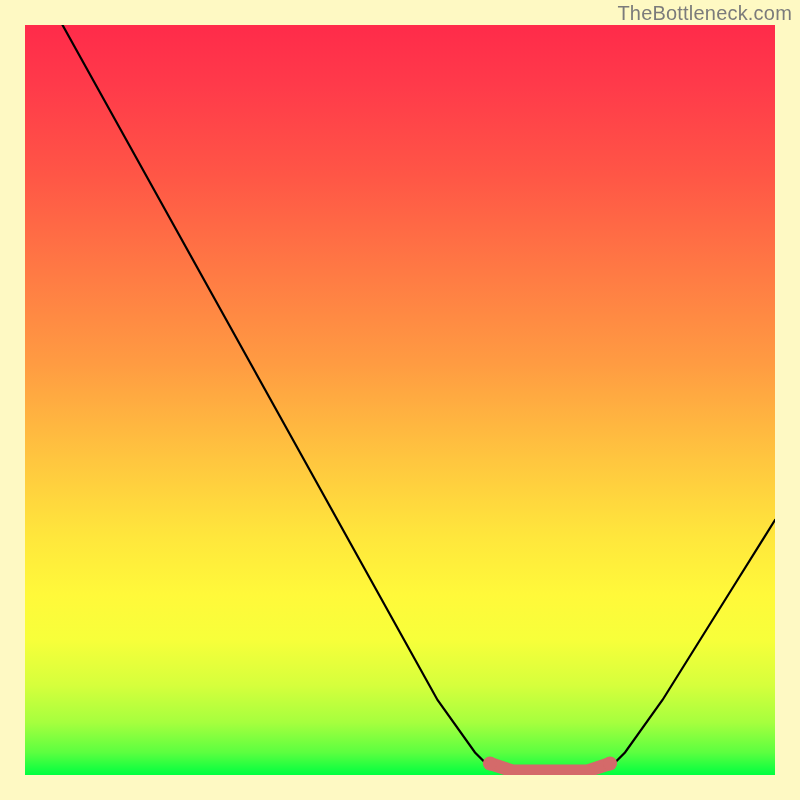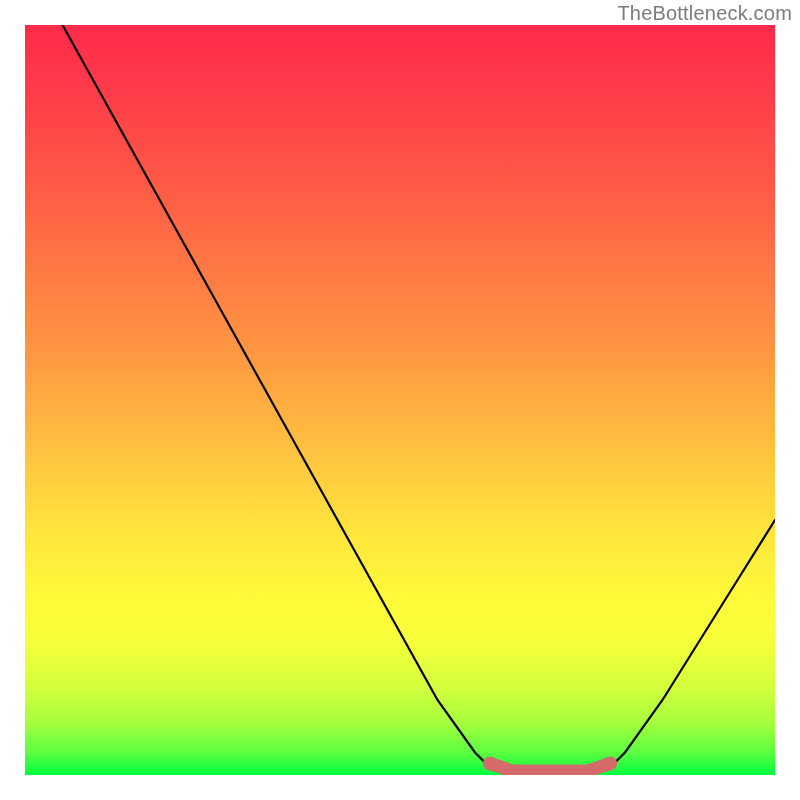--- a/index.html
+++ b/index.html
@@ -10,21 +10,21 @@
     background: #000;
     overflow: hidden;
     font-family: Arial, Helvetica, sans-serif;
   }
   .frame {
     position: absolute;
     left: 0;
     top: 0;
     width: 800px;
     height: 800px;
-    background: #ffffff;
+    background: #fef9c3;
   }
   .plot {
     position: absolute;
     left: 25px;
     top: 25px;
     width: 750px;
     height: 750px;
     background: linear-gradient(
       to bottom,
       #ff2b4a 0%,

